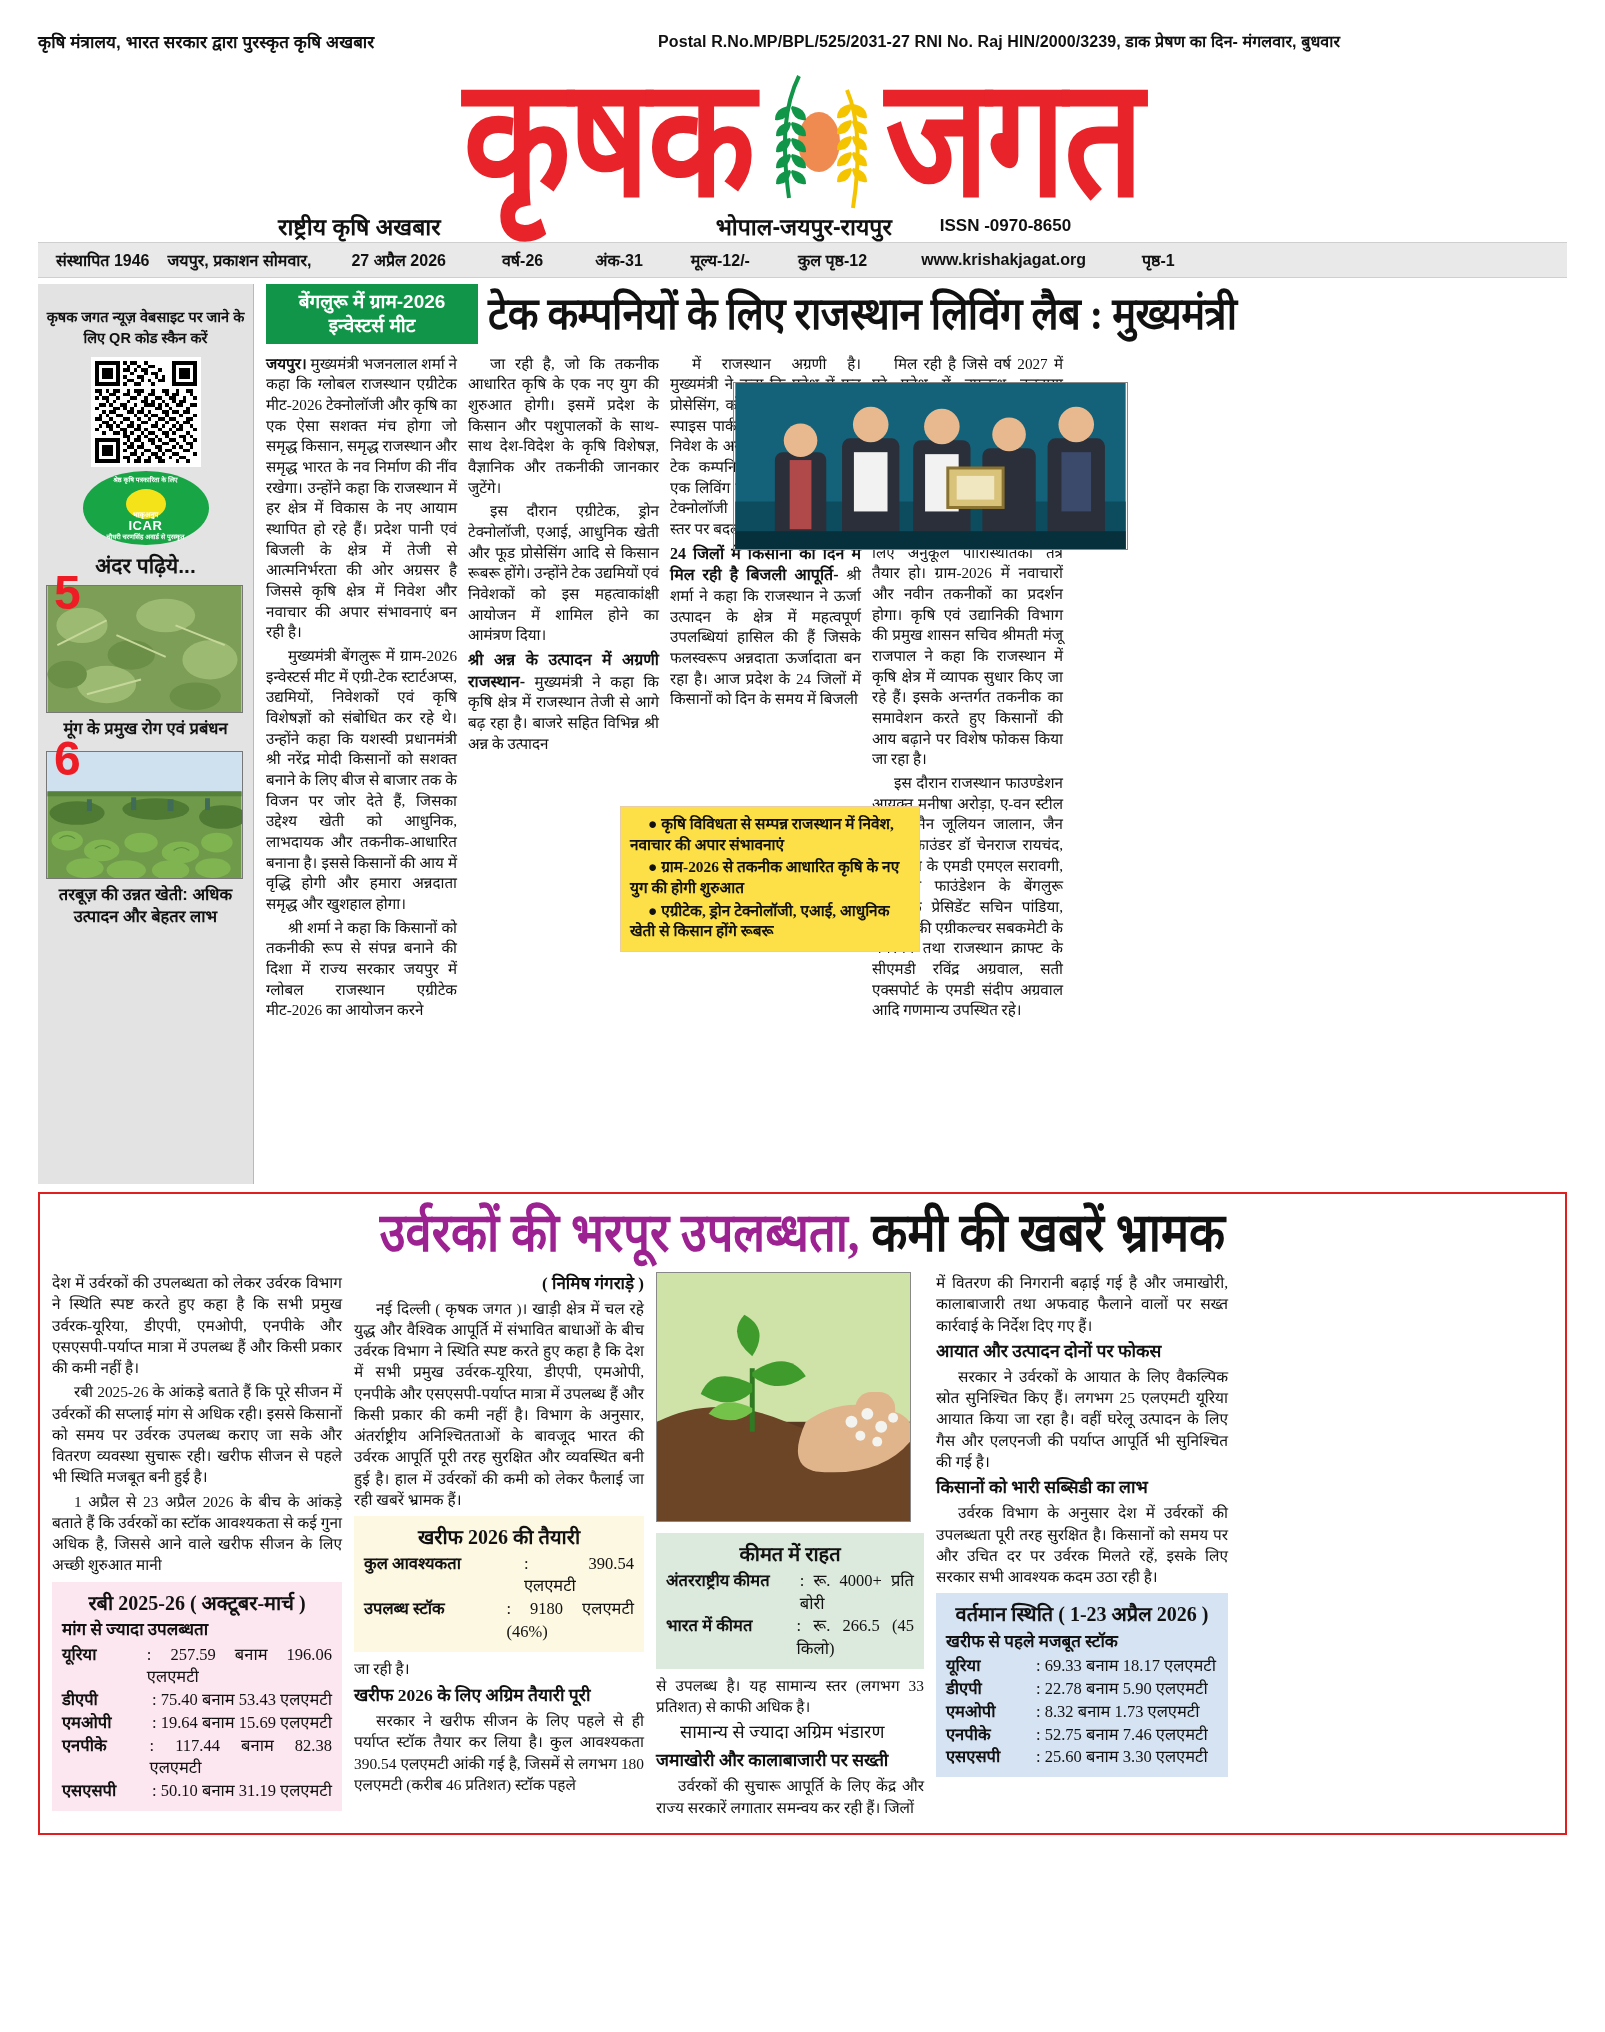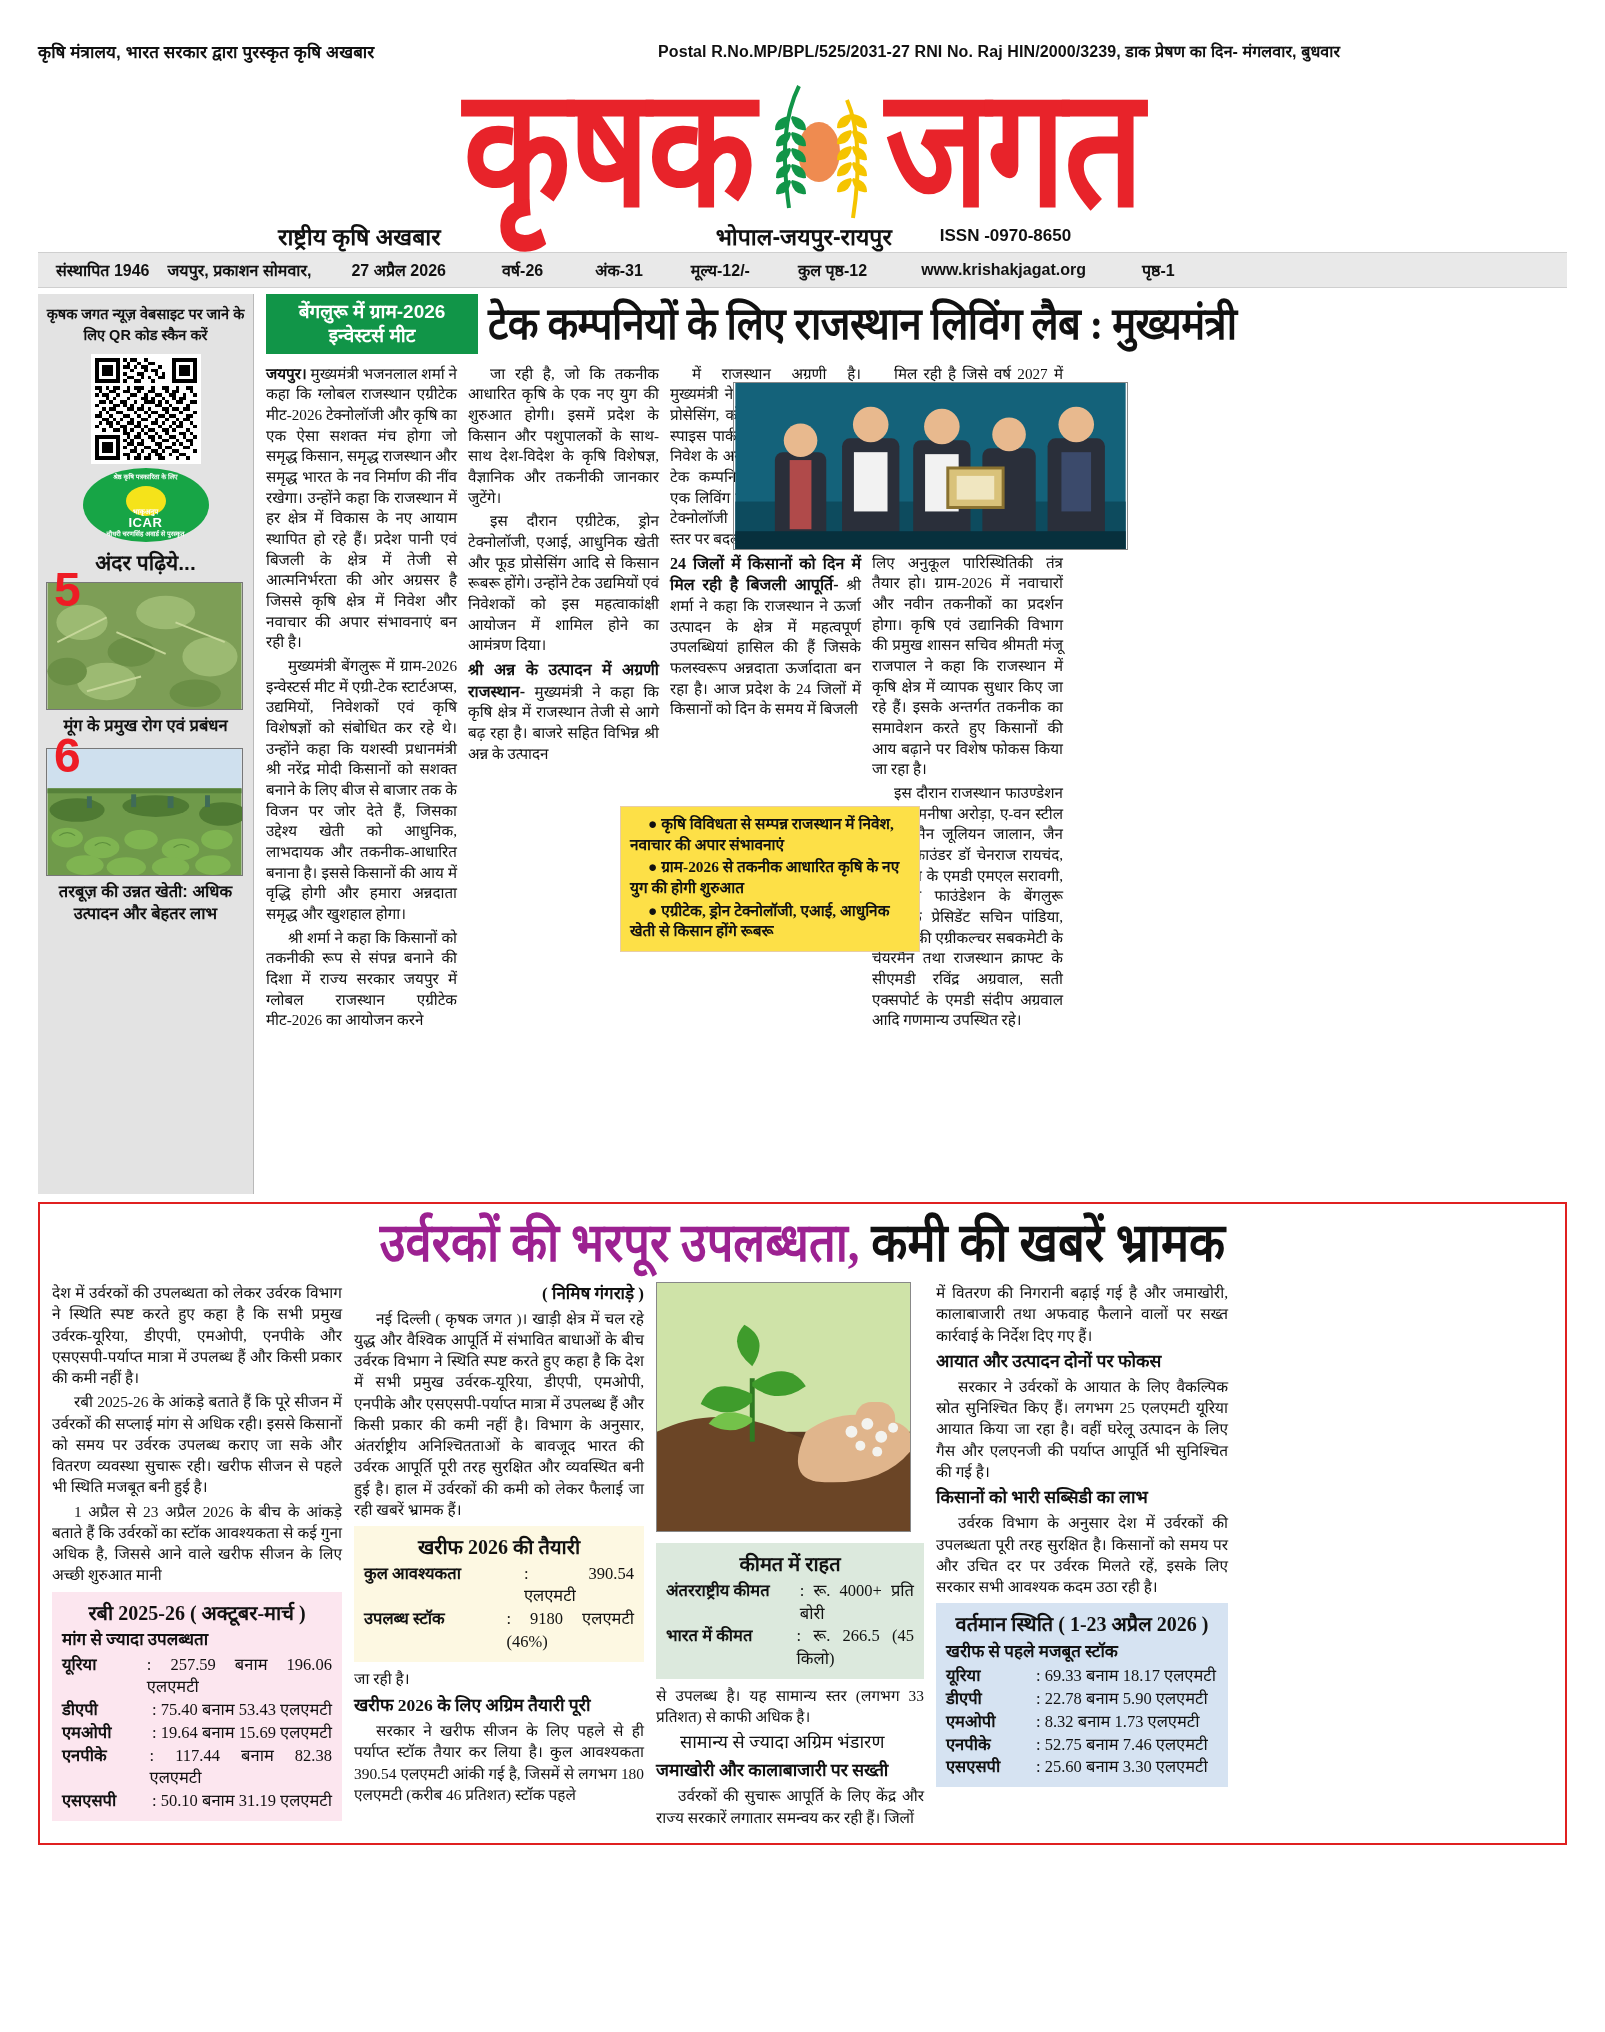--- a/index.html
+++ b/index.html
@@ -8,21 +8,21 @@
     width:1605px; height:2032px;
     background:#ffffff;
     font-family:"Liberation Sans","DejaVu Sans",sans-serif;
     color:#111;
     overflow:hidden;
   }
   .page { position:relative; width:1605px; height:2032px; padding:0 38px; }
 
   
   .topbar { display:flex; align-items:flex-start; justify-content:flex-start;
-            padding-top:40px; font-size:17px; font-weight:bold; letter-spacing:.1px; }
+            padding-top:30px; font-size:17px; font-weight:bold; letter-spacing:.1px; }
   .topbar .left { width:620px; }
   .topbar .right { flex:1; text-align:left; font-size:16px; font-weight:bold; }
 
   
   .masthead { position:relative; height:185px; margin-top:4px; }
   .mast-wrap { display:flex; align-items:center; justify-content:center; height:165px; }
   .mast-word { font-family:"Liberation Serif","DejaVu Serif",serif;
     font-size:140px; font-weight:bold; color:#e8232a; line-height:1;
     letter-spacing:-2px; transform:scaleY(1.18); }
   .emblem { width:120px; height:140px; margin:0 6px; position:relative; }
@@ -37,21 +37,21 @@
     padding:0 10px; gap:0; }
   .infobar span { white-space:nowrap; }
   .ib1{margin-left:8px}.ib2{margin-left:18px}.ib3{margin-left:40px}
   .ib4{margin-left:56px}.ib5{margin-left:52px}.ib6{margin-left:48px}
   .ib7{margin-left:48px}.ib8{margin-left:54px}.ib9{margin-left:56px}
 
   
   .main { display:flex; margin-top:6px; height:900px; }
 
   
-  .rail { width:215px; background:#e3e3e3; padding:10px 8px 8px; }
+  .rail { width:215px; background:#e3e3e3; padding:23px 8px 8px; }
   .rail-head { font-size:14.5px; font-weight:bold; text-align:center; line-height:1.45; }
   .qr { width:110px;height:110px;margin:8px auto 4px;background:#fff;padding:4px; }
   .qr svg{display:block}
   .icar { width:126px;height:74px;margin:2px auto 2px;position:relative; }
   .icar-ell{position:absolute;inset:0;background:#17a546;border-radius:50%;}
   .icar-inner{position:absolute;left:50%;top:18px;transform:translateX(-50%);
     width:40px;height:30px;background:#f5e31a;border-radius:50%;}
   .icar-txt{position:absolute;left:0;right:0;top:40px;text-align:center;
     color:#fff;font-size:7px;font-weight:bold;line-height:1.1}
   .icar-txt b{font-size:13px;letter-spacing:.6px;display:block}

